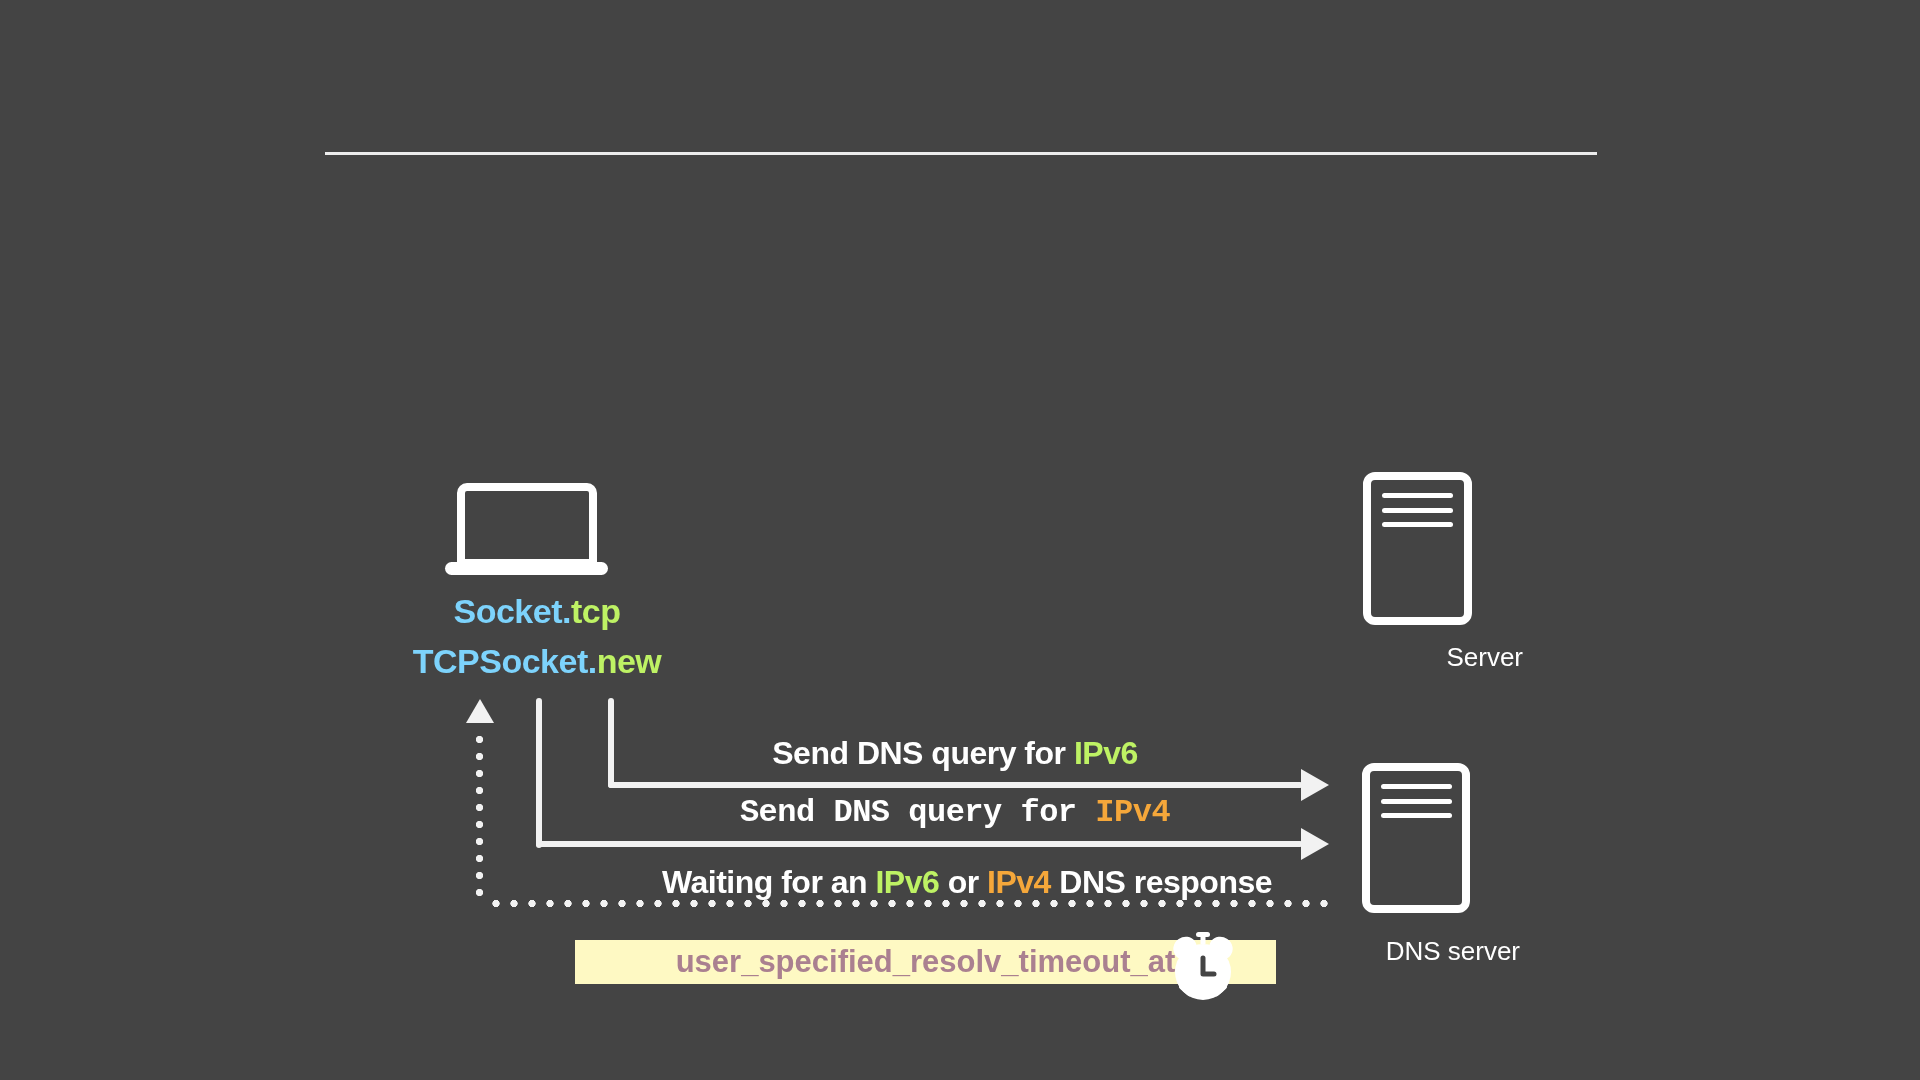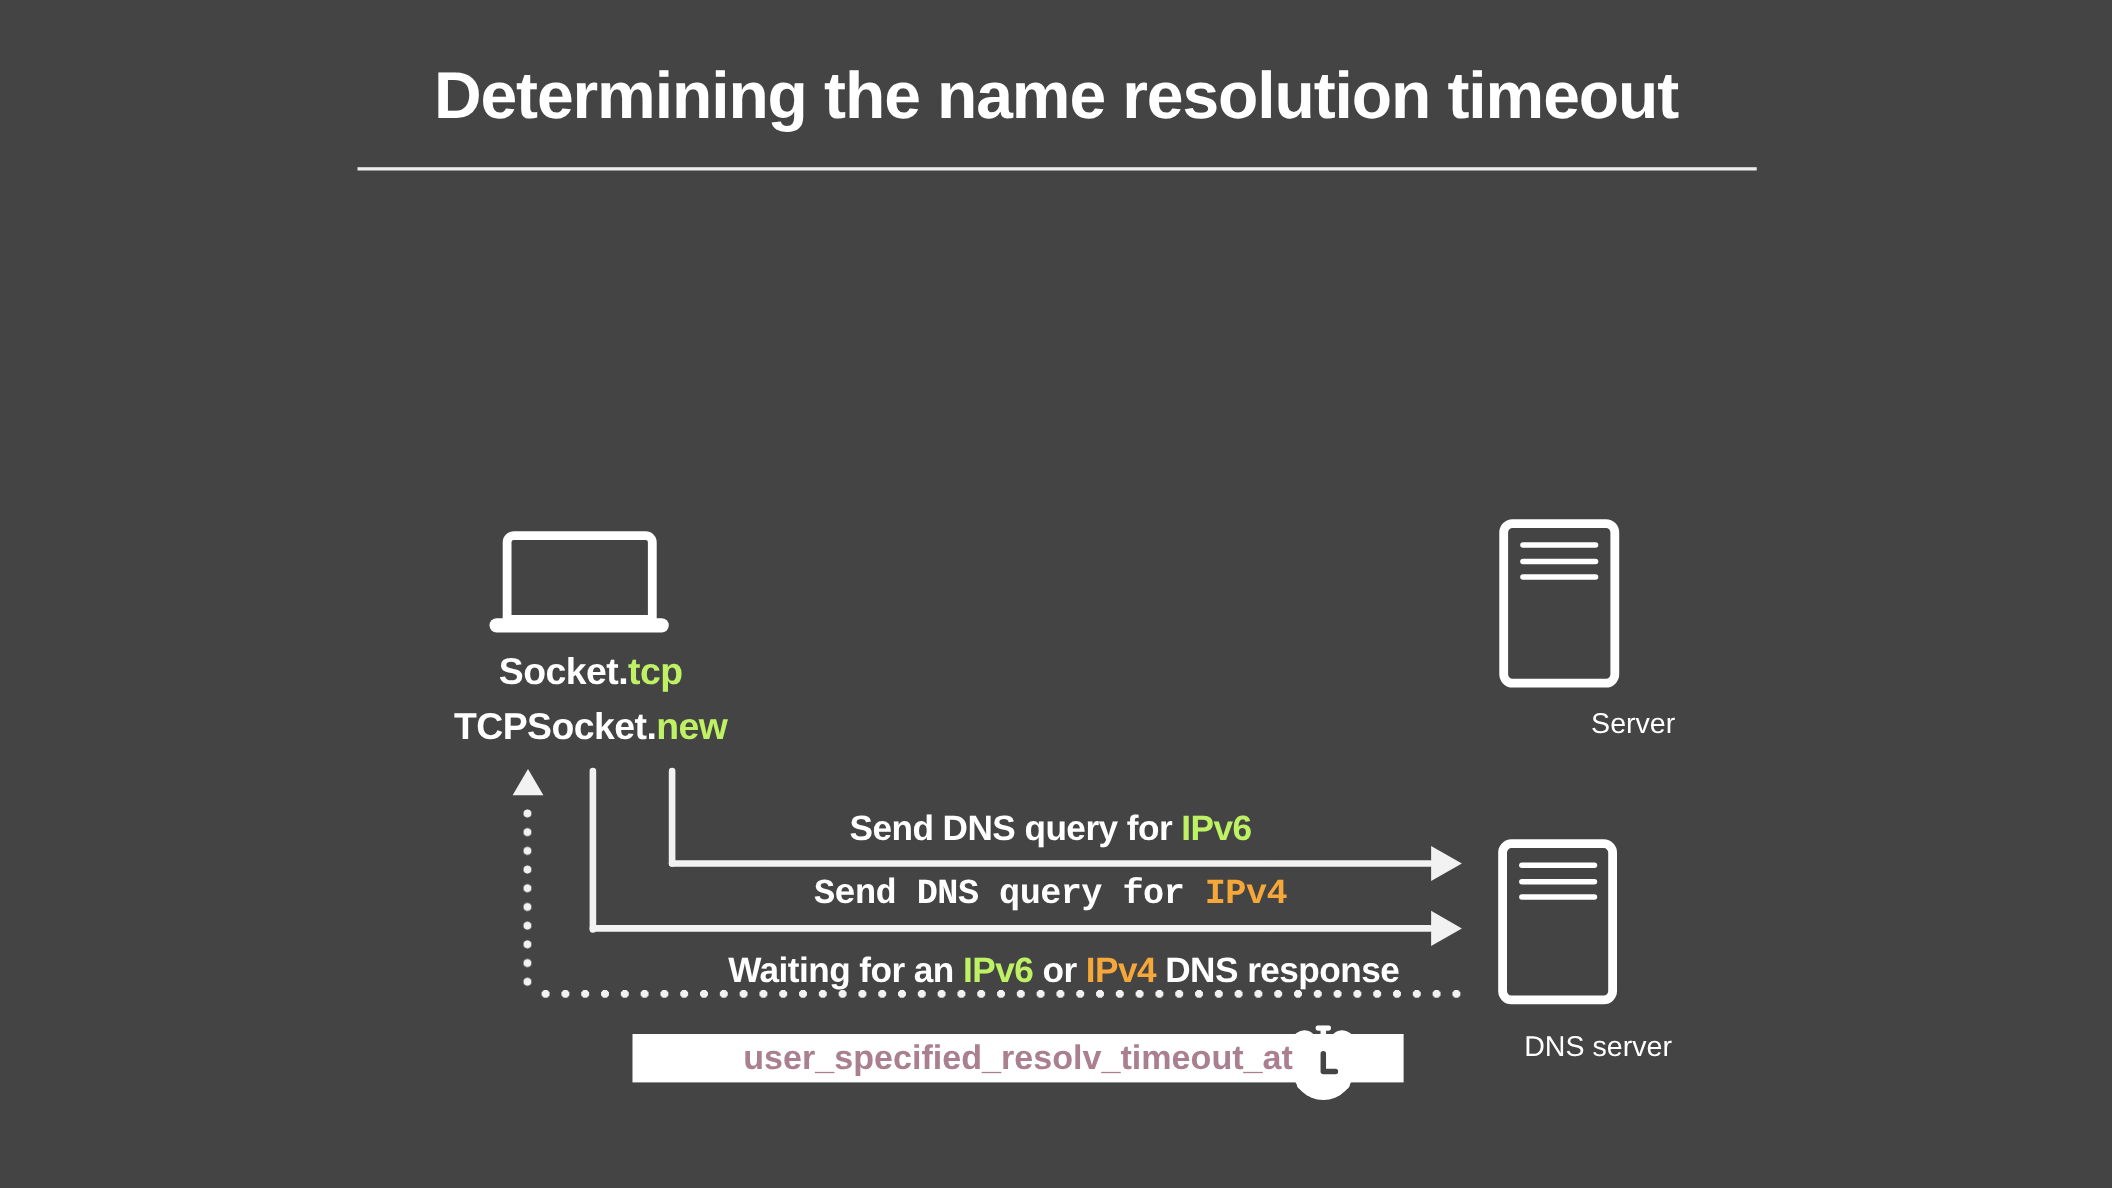--- a/index.html
+++ b/index.html
@@ -53,21 +53,21 @@
   
   .code-line {
     width: 330px;
     text-align: center;
     font-size: 34px;
     font-weight: bold;
     letter-spacing: -0.5px;
   }
   .code1 { left: 372px; top: 592px; }
   .code2 { left: 372px; top: 642px; }
-  .yellow { color: #ffffff; }
+  .yellow { color: #7dd3fc; }
   .blue   { color: #bef264; }
   .green  { color: #bef264; }
   .orange { color: #f5a73a; }
 
   
   .server-box {
     box-sizing: border-box;
     border: 8px solid #ffffff;
     border-radius: 12px;
   }
@@ -140,35 +140,34 @@
     letter-spacing: -0.5px;
   }
   .msg-ipv6 { left: 655px; top: 735px; }
   .msg-ipv4 { left: 655px; top: 794px; font-family: Liberation Mono, monospace; }
   .msg-wait { left: 617px; top: 864px; width: 700px; }
 
   
   .timeout-box {
     left: 575px; top: 940px;
     width: 701px; height: 44px;
-    background: #ffffff;
+    background: #fef9c3;
     text-align: center;
     line-height: 44px;
     font-size: 31px;
     font-weight: bold;
     color: #aa8090;
   }
   .clock { left: 1172px; top: 932px; }
 </style>
 </head>
 <body>
 
 <div id="slide">
 
-  <div class="abs title">Determining the name resolution timeout</div>
   <div class="abs rule"></div>
 
   <div class="abs laptop-screen"></div>
   <div class="abs laptop-base"></div>
   <div class="abs code-line code1">
     <span class="yellow">Socket.</span><span class="blue">tcp</span>
   </div>
   <div class="abs code-line code2">
     <span class="yellow">TCPSocket.</span><span class="blue">new</span>
   </div>

